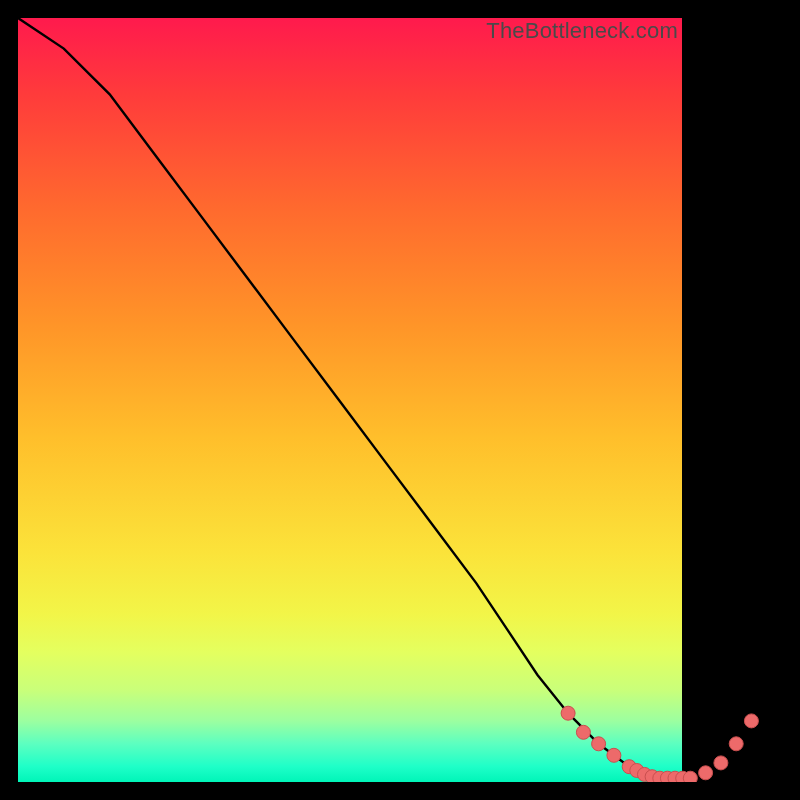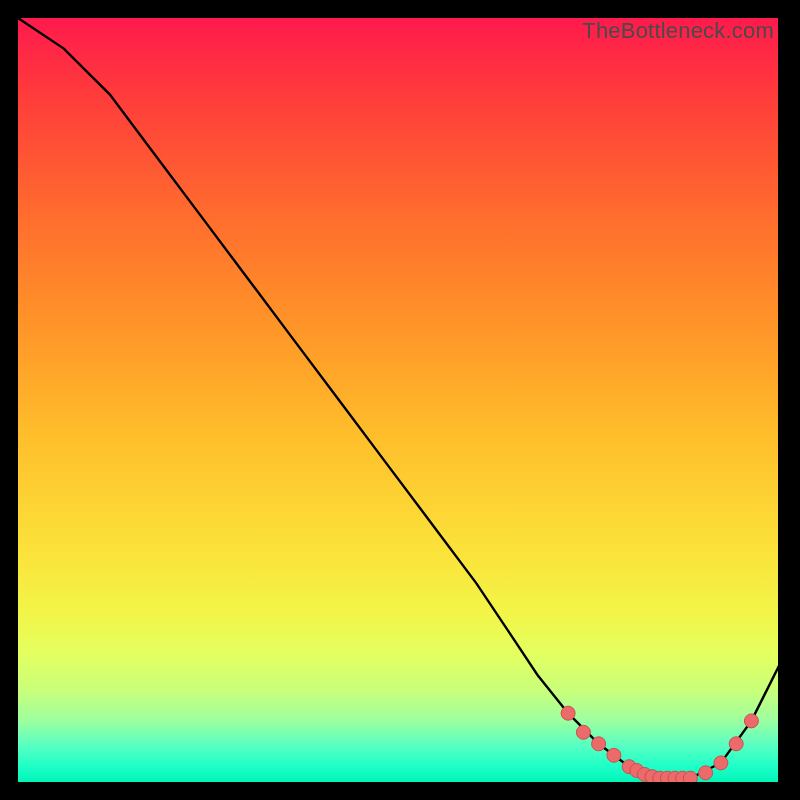--- a/index.html
+++ b/index.html
@@ -14,21 +14,21 @@
   .frame {
     position: relative;
     width: 800px;
     height: 800px;
     background: #000;
   }
   .plot-area {
     position: absolute;
     left: 18px;
     top: 18px;
-    width: 760px;
+    width: 664px;
     height: 764px;
     
     background: linear-gradient(
       to bottom,
       #ff1a4d 0%,
       #ff3b3b 10%,
       #ff6a2e 25%,
       #ff9428 40%,
       #ffbf2b 55%,
       #fbe33a 70%,

